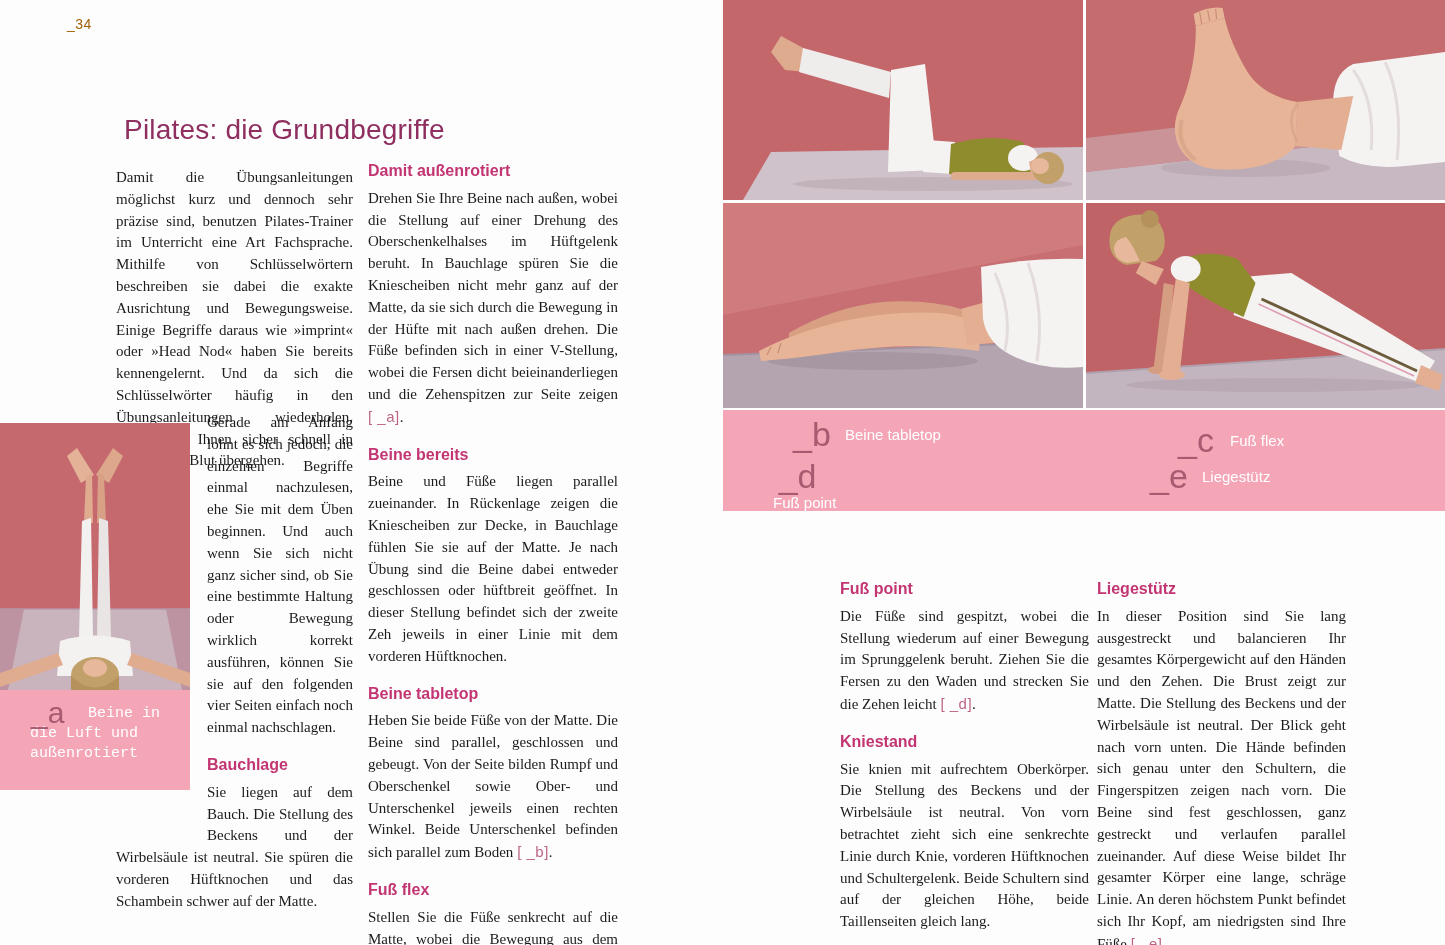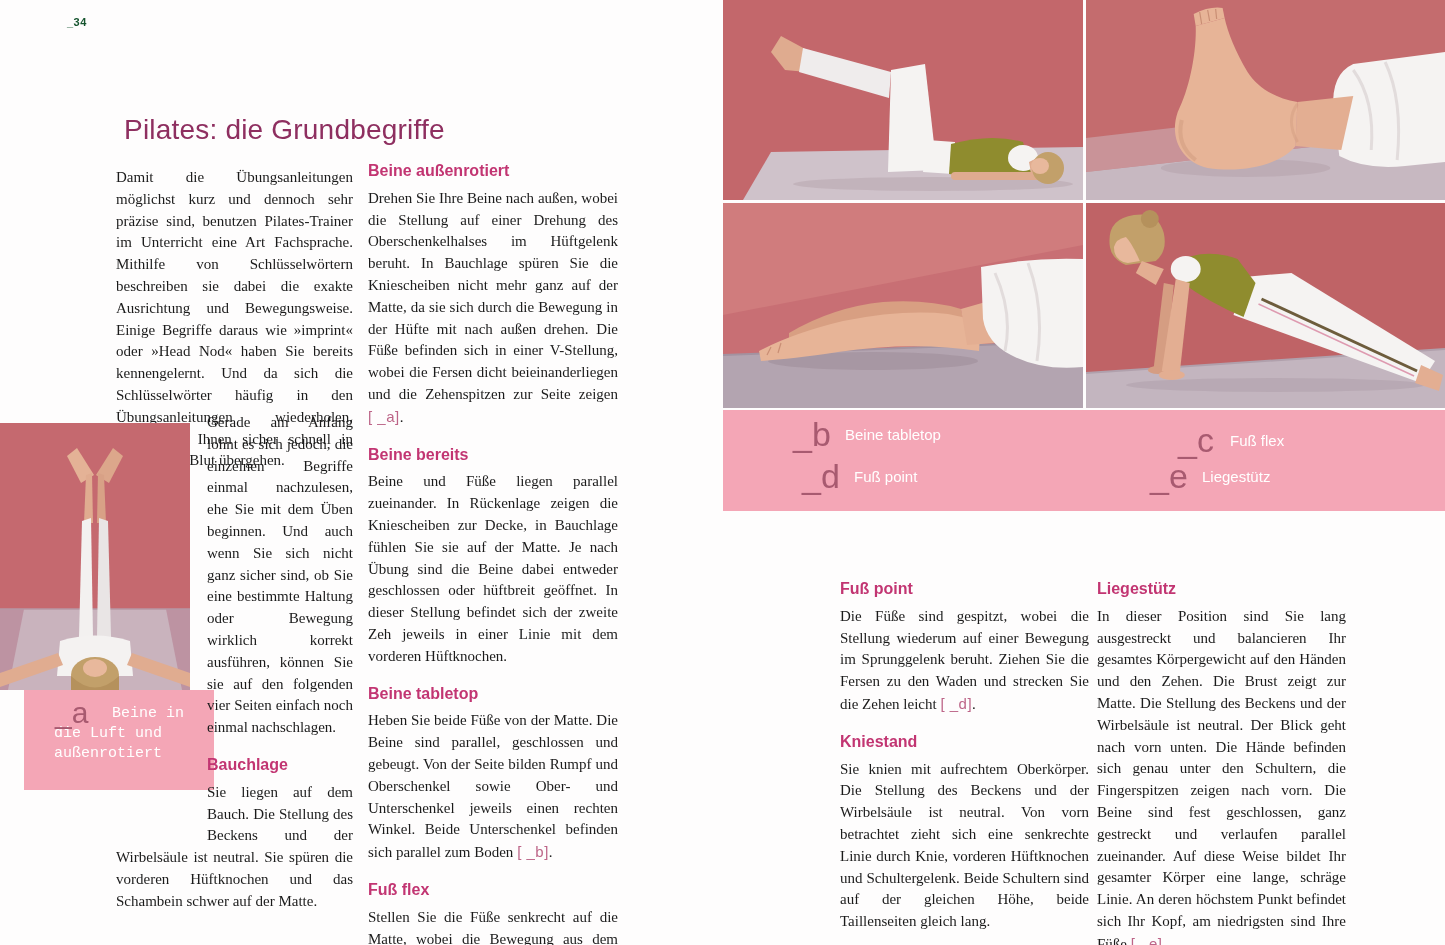--- a/index.html
+++ b/index.html
@@ -2,22 +2,22 @@
 <html lang="de"><head>
 <meta charset="utf-8">
 <style>
   html,body{margin:0;padding:0;}
   body{width:1445px;height:945px;background:#ffffff;overflow:hidden;
        font-family:"Liberation Serif", serif;}
   #spread{position:relative;width:1445px;height:945px;background:#fefdfd;}
 
   
   .pagenum{position:absolute;left:67px;top:16px;
-           font-family:"Liberation Sans",sans-serif;font-weight:bold;
-           font-size:11px;letter-spacing:.5px;color:#14532d;}
+           font-family:"Liberation Sans",sans-serif;font-weight:normal;
+           font-size:14px;letter-spacing:.5px;color:#a16207;}
   h1.title{position:absolute;left:116px;top:106px;margin:8px;
            font-family:"Liberation Sans",sans-serif;font-weight:normal;
            font-size:28px;color:#8e2f60;letter-spacing:.2px;}
   .col{position:absolute;text-align:justify;font-size:15px;line-height:21.8px;
        color:#1b1b1b;hyphens:auto;-webkit-hyphens:auto;}
   .col p{margin:0;}
   #col1{left:116px;top:167px;width:237px;}
   #haltungen{left:116px;top:412px;width:237px;}
   #haltungen .spacer{float:left;width:91px;height:433px;}
   h3.block-head{font-family:"Liberation Sans",sans-serif;font-size:21px;
@@ -37,34 +37,34 @@
   .photo{position:absolute;overflow:hidden;}
   .photo svg{display:block;width:100%;height:100%;}
   #photoA{left:0;top:423px;width:190px;height:267px;}
   #photoB{left:723px;top:0;width:360px;height:200px;}
   #photoC{left:1086px;top:0;width:359px;height:200px;}
   #photoD{left:723px;top:203px;width:360px;height:205px;}
   #photoE{left:1086px;top:203px;width:359px;height:205px;}
 
   
   #captionA{position:absolute;left:0;top:690px;width:190px;height:100px;
-            background:#f4a6b6;margin-left:24px;}
+            background:#f4a6b6;}
   #captionA .cap-letter{position:absolute;left:31px;top:6px;
             font-family:"Liberation Sans",sans-serif;font-size:30px;
             color:#a85a70;}
   #captionA .cap-label{margin:14px 0 0 30px;width:150px;text-indent:58px;
             font-family:Liberation Mono, monospace;font-size:15px;
             line-height:20px;color:#ffffff;hyphens:none;-webkit-hyphens:none;}
   #band{position:absolute;left:723px;top:410px;width:722px;height:101px;
         background:#f4a6b6;}
   .band-item{position:absolute;display:flex;align-items:center;
         font-family:"Liberation Sans",sans-serif;color:#ffffff;font-size:15px;}
   .band-letter{width:52px;font-size:34px;color:#a85a70;line-height:36px;}
   .band-item.pos-b{left:70px;top:6px;}
-  .band-item.pos-d{left:79px;top:48px;}
+  .band-item.pos-d{left:50px;top:48px;flex-direction:column;}
   .band-item.pos-c{left:427px;top:12px;margin-left:28px;}
   .band-item.pos-e{left:427px;top:48px;}
 </style>
 </head>
 <body>
 
 <div id="spread">
 
   <div class="pagenum">_34</div>
   <h1 class="title">Pilates: die Grundbegriffe</h1>
@@ -101,21 +101,21 @@
   </div>
 
   <div id="haltungen" class="col">
     <div class="spacer"></div>
     <p>Gerade am Anfang lohnt es sich jedoch, die einzelnen Begriffe einmal nachzulesen, ehe Sie mit dem Üben beginnen. Und auch wenn Sie sich nicht ganz sicher sind, ob Sie eine bestimmte Haltung oder Bewegung wirklich korrekt ausführen, können Sie sie auf den folgenden vier Seiten einfach noch einmal nachschlagen.</p>
   <h4 class="subhead">Bauchlage</h4>
       <p>Sie liegen auf dem Bauch. Die Stellung des Beckens und der Wirbelsäule ist neutral. Sie spüren die vorderen Hüftknochen und das Schambein schwer auf der Matte.</p>
     </div>
 
   <div id="col2" class="col">
-      <h4 class="subhead">Beine außenrotiert</h4>
+      <h4 class="subhead">Damit außenrotiert</h4>
       <p>Drehen Sie Ihre Beine nach außen, wobei die Stellung auf einer Drehung des Oberschenkelhalses im Hüftgelenk beruht. In Bauchlage spüren Sie die Kniescheiben nicht mehr ganz auf der Matte, da sie sich durch die Bewegung in der Hüfte mit nach außen drehen. Die Füße befinden sich in einer V-Stellung, wobei die Fersen dicht beieinanderliegen und die Zehenspitzen zur Seite zeigen <span class="marker">[&nbsp;_a]</span>.</p>
       <h4 class="subhead">Beine bereits</h4>
       <p>Beine und Füße liegen parallel zueinander. In Rückenlage zeigen die Kniescheiben zur Decke, in Bauchlage fühlen Sie sie auf der Matte. Je nach Übung sind die Beine dabei entweder geschlossen oder hüftbreit geöffnet. In dieser Stellung befindet sich der zweite Zeh jeweils in einer Linie mit dem vorderen Hüftknochen.</p>
       <h4 class="subhead">Beine tabletop</h4>
       <p>Heben Sie beide Füße von der Matte. Die Beine sind parallel, geschlossen und gebeugt. Von der Seite bilden Rumpf und Oberschenkel sowie Ober- und Unterschenkel jeweils einen rechten Winkel. Beide Unterschenkel befinden sich parallel zum Boden <span class="marker">[&nbsp;_b]</span>.</p>
       <h4 class="subhead">Fuß flex</h4>
       <p>Stellen Sie die Füße senkrecht auf die Matte, wobei die Bewegung aus dem Sprunggelenk kommt. Drücken Sie die Fersen vom Körper weg und versuchen Sie trotzdem, die Zehen locker zu halten .</p>
     </div>
 
   <div id="photoB" class="photo">

